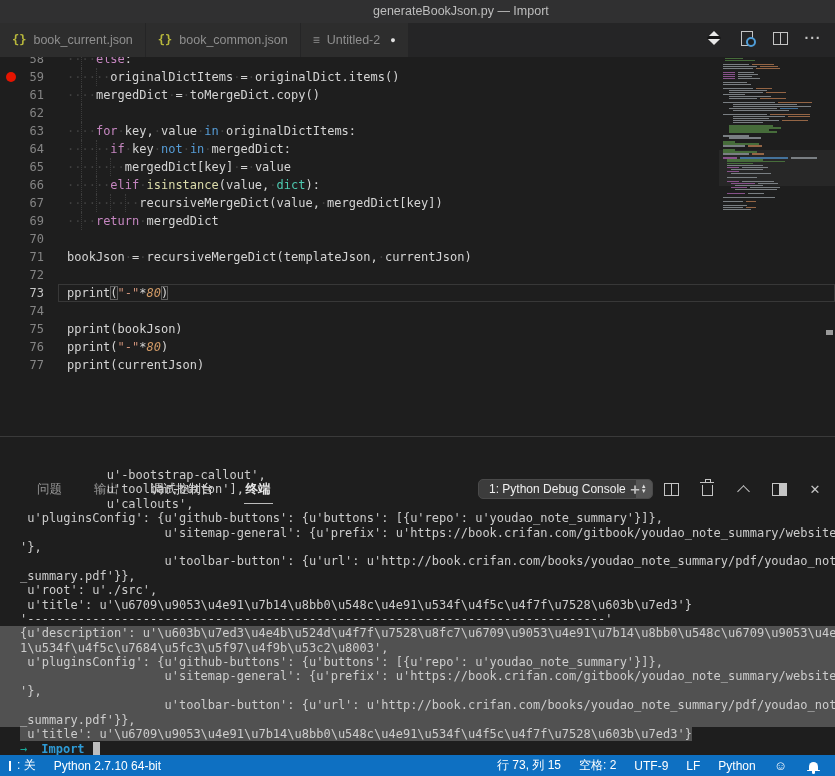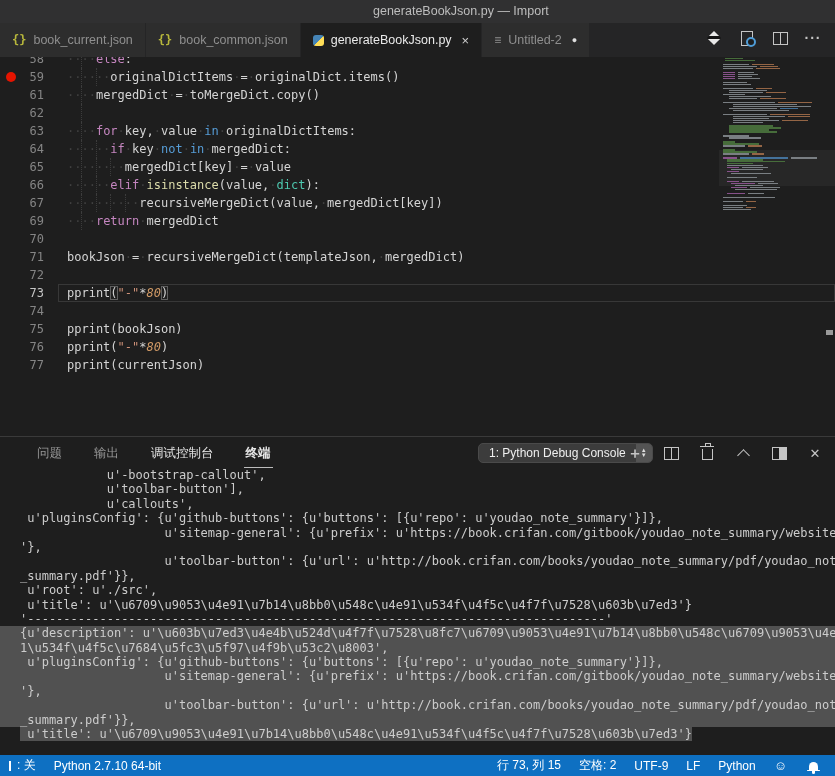--- a/index.html
+++ b/index.html
@@ -52,21 +52,21 @@
   .minimap{position:absolute;top:1px;right:10px;width:102px;height:190px;font-size:0;}
   .mrow{height:1.3px;margin-bottom:0.7px;white-space:nowrap;}
   .mseg{display:inline-block;height:100%;margin-right:3px;opacity:.85;}
   .mc{background:#4e7a3f;} .mw{background:#8a8f94;} .mo{background:#a9724c;}
   .mm{background:#9a5a9e;} .mb{background:#4a80b0;}
   .mview{position:absolute;left:-4px;right:-10px;top:92px;height:36px;background:rgba(255,255,255,.045);}
   .ruler-marker{position:absolute;right:2px;top:273px;width:7px;height:5px;background:#9a9a9a;}
 
   
   .panel{position:absolute;top:436px;left:0;right:0;height:319px;background:#1e1e1e;border-top:1px solid #3a3a3a;box-sizing:border-box;}
-  .phead{position:relative;height:33px;display:flex;align-items:center;}
+  .phead{position:relative;height:33px;display:flex;align-items:center;margin-top:36px;}
   .ptabs{display:flex;gap:28px;margin-left:35px;font-size:12.5px;}
   .ptab{color:#969696;padding:6px 2px 5px;}
   .ptab.bright{color:#e7e7e7;font-weight:normal;}
   .ptab.active{color:#e7e7e7;font-weight:bold;border-bottom:1px solid #bcbcbc;}
   .term-select{position:absolute;left:478px;top:6px;height:20px;background:#3c3c3c;border:1px solid #4a4a4a;
        border-radius:5px;display:flex;align-items:center;font-size:12px;color:#efefef;box-sizing:border-box;}
   .term-select .val{padding:0 10px;white-space:nowrap;}
   .term-select .spin{width:16px;align-self:stretch;background:#545454;border-radius:0 4px 4px 0;
        display:flex;flex-direction:column;align-items:center;justify-content:center;color:#ddd;font-size:6px;line-height:5px;}
   .pacts{position:absolute;right:12px;top:8px;display:flex;gap:20px;align-items:center;}
@@ -113,25 +113,20 @@
 
 <div class="tabbar">
   <div class="tab">
     <span class="ticon json-braces">{}</span>
     <span>book_current.json</span>
   </div>
   <div class="tab">
     <span class="ticon json-braces">{}</span>
     <span>book_common.json</span>
   </div>
-  <div class="tab active">
-    <span class="ticon pyicon"></span>
-    <span>generateBookJson.py</span>
-    <span class="closex">×</span>
-  </div>
   <div class="tab">
     <span class="ticon listicon">≡</span>
     <span>Untitled-2</span>
     <span class="moddot">●</span>
   </div>
 </div>
 <div class="tab-actions">
   <span class="eicon">
       <span class="ic-diamond"></span>
     </span>
@@ -150,21 +145,21 @@
       <div class="crow"><span class="ln">59</span><span class="bp"></span><span class="guide" style="left: 81.4px;"></span><span class="guide" style="left: 95.8px;"></span><span class="ctext"><span class="sW">······</span><span class="sP">originalDictItems</span><span class="sW">·</span><span class="sP">=</span><span class="sW">·</span><span class="sP">originalDict.items()</span></span></div>
       <div class="crow"><span class="ln">61</span><span class="guide" style="left: 81.4px;"></span><span class="ctext"><span class="sW">····</span><span class="sP">mergedDict</span><span class="sW">·</span><span class="sP">=</span><span class="sW">·</span><span class="sP">toMergeDict.copy()</span></span></div>
       <div class="crow"><span class="ln">62</span><span class="guide" style="left: 81.4px;"></span><span class="ctext"></span></div>
       <div class="crow"><span class="ln">63</span><span class="guide" style="left: 81.4px;"></span><span class="ctext"><span class="sW">····</span><span class="sK">for</span><span class="sW">·</span><span class="sP">key,</span><span class="sW">·</span><span class="sP">value</span><span class="sW">·</span><span class="sB">in</span><span class="sW">·</span><span class="sP">originalDictItems:</span></span></div>
       <div class="crow"><span class="ln">64</span><span class="guide" style="left: 81.4px;"></span><span class="guide" style="left: 95.8px;"></span><span class="ctext"><span class="sW">······</span><span class="sK">if</span><span class="sW">·</span><span class="sP">key</span><span class="sW">·</span><span class="sB">not</span><span class="sW">·</span><span class="sB">in</span><span class="sW">·</span><span class="sP">mergedDict:</span></span></div>
       <div class="crow"><span class="ln">65</span><span class="guide" style="left: 81.4px;"></span><span class="guide" style="left: 95.8px;"></span><span class="guide" style="left: 110.2px;"></span><span class="ctext"><span class="sW">········</span><span class="sP">mergedDict[key]</span><span class="sW">·</span><span class="sP">=</span><span class="sW">·</span><span class="sP">value</span></span></div>
       <div class="crow"><span class="ln">66</span><span class="guide" style="left: 81.4px;"></span><span class="guide" style="left: 95.8px;"></span><span class="ctext"><span class="sW">······</span><span class="sK">elif</span><span class="sW">·</span><span class="sY">isinstance</span><span class="sP">(value,</span><span class="sW">·</span><span class="sT">dict</span><span class="sP">):</span></span></div>
       <div class="crow"><span class="ln">67</span><span class="guide" style="left: 81.4px;"></span><span class="guide" style="left: 95.8px;"></span><span class="guide" style="left: 110.2px;"></span><span class="guide" style="left: 124.6px;"></span><span class="ctext"><span class="sW">··········</span><span class="sP">recursiveMergeDict(value,</span><span class="sW">·</span><span class="sP">mergedDict[key])</span></span></div>
       <div class="crow"><span class="ln">69</span><span class="guide" style="left: 81.4px;"></span><span class="ctext"><span class="sW">····</span><span class="sK">return</span><span class="sW">·</span><span class="sP">mergedDict</span></span></div>
       <div class="crow"><span class="ln">70</span><span class="ctext"></span></div>
-      <div class="crow"><span class="ln">71</span><span class="ctext"><span class="sP">bookJson</span><span class="sW">·</span><span class="sP">=</span><span class="sW">·</span><span class="sP">recursiveMergeDict(templateJson,</span><span class="sW">·</span><span class="sP">mergedDict)</span></span></div>
+      <div class="crow"><span class="ln">71</span><span class="ctext"><span class="sP">bookJson</span><span class="sW">·</span><span class="sP">=</span><span class="sW">·</span><span class="sP">recursiveMergeDict(templateJson,</span><span class="sW">·</span><span class="sP">currentJson)</span></span></div>
       <div class="crow"><span class="ln">72</span><span class="ctext"></span></div>
       <div class="crow cur"><div class="curbox"></div><span class="ln">73</span><span class="ctext"><span class="sP">pprint</span><span class="sP bm">(</span><span class="sS">"-"</span><span class="sP">*</span><span class="sN">80</span><span class="sP bm">)</span></span></div>
       <div class="crow"><span class="ln">74</span><span class="ctext"></span></div>
       <div class="crow"><span class="ln">75</span><span class="ctext"><span class="sP">pprint(bookJson)</span></span></div>
       <div class="crow"><span class="ln">76</span><span class="ctext"><span class="sP">pprint(</span><span class="sS">"-"</span><span class="sP">*</span><span class="sN">80</span><span class="sP">)</span></span></div>
       <div class="crow"><span class="ln">77</span><span class="ctext"><span class="sP">pprint(currentJson)</span></span></div>
     </div>
   <div class="minimap" id="minimap">
       <div class="mview"></div>
       <div class="mrow" style="padding-left: 2px;"><span class="mseg mc" style="width: 18px;"></span></div>
@@ -293,20 +288,21 @@
       <div class="trow"> u'title': u'\u6709\u9053\u4e91\u7b14\u8bb0\u548c\u4e91\u534f\u4f5c\u4f7f\u7528\u603b\u7ed3'}</div>
       <div class="trow">'--------------------------------------------------------------------------------'</div>
       <div class="trow sel">{u'description': u'\u603b\u7ed3\u4e4b\u524d\u4f7f\u7528\u8fc7\u6709\u9053\u4e91\u7b14\u8bb0\u548c\u6709\u9053\u4e9</div>
       <div class="trow sel">1\u534f\u4f5c\u7684\u5fc3\u5f97\u4f9b\u53c2\u8003',</div>
       <div class="trow sel"> u'pluginsConfig': {u'github-buttons': {u'buttons': [{u'repo': u'youdao_note_summary'}]},</div>
       <div class="trow sel">                    u'sitemap-general': {u'prefix': u'https://book.crifan.com/gitbook/youdao_note_summary/website/</div>
       <div class="trow sel">'},</div>
       <div class="trow sel">                    u'toolbar-button': {u'url': u'http://book.crifan.com/books/youdao_note_summary/pdf/youdao_note</div>
       <div class="trow sel">_summary.pdf'}},</div>
       <div class="trow selfit"><span class="fit"> u'title': u'\u6709\u9053\u4e91\u7b14\u8bb0\u548c\u4e91\u534f\u4f5c\u4f7f\u7528\u603b\u7ed3'}</span></div>
+      <div class="prompt"><span class="parrow">→</span><span class="pinput">Import</span><span class="pcursor"></span></div>
     </div>
 </div>
 
 <div class="statusbar">
   <div class="sleft">
     <span class="sitem">
         <span class="clipbar"></span>
         <span>: 关</span>
       </span>
     <span class="sitem">Python 2.7.10 64-bit</span>

